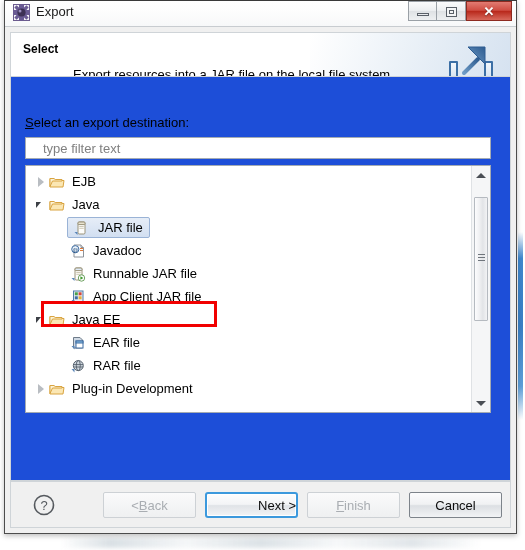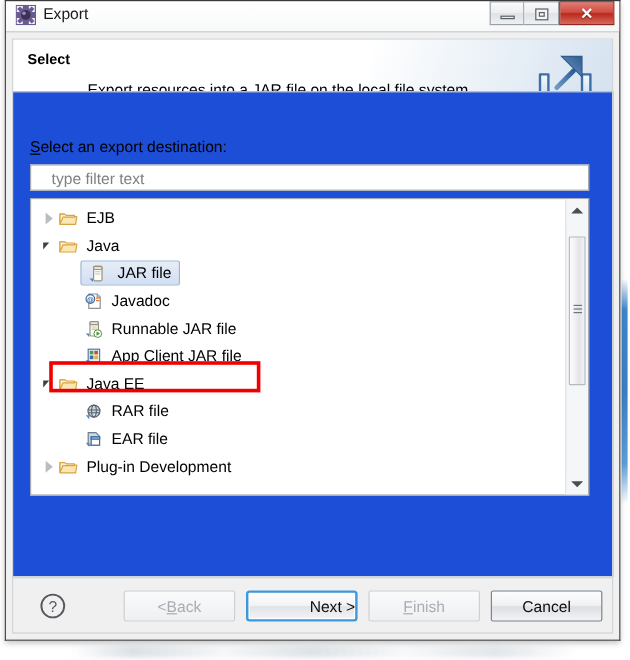--- a/index.html
+++ b/index.html
@@ -585,36 +585,36 @@
             <span class="twisty expanded"></span>
             <span class="row-icon"><svg width="16" height="16" viewBox="0 0 16 16">
                 <path d="M1 4.5 L1 13 L14 13 L15 6.5 L5.5 6.5 L4.2 4.5 Z" fill="#fbe7b4" stroke="#d9a441" stroke-width="1" stroke-linejoin="round"></path>
                 <path d="M1 4.5 L1 12.5 L3.5 7 L13 7 L13 5.5 L6.2 5.5 L5 4.5 Z" fill="#fdf3d6" stroke="#d9a441" stroke-width="1" stroke-linejoin="round"></path>
               </svg></span>
             <span class="row-label">Java EE</span>
           </div>
           <div class="tree-row child">
             <span class="twisty none"></span>
             <span class="row-icon"><svg width="16" height="16" viewBox="0 0 16 16">
+                <path d="M3.5 2.5 L3.5 13 L12.5 13 L12.5 5 L10 2.5 Z" fill="#cfd9e4" stroke="#6f7c8a" stroke-width="1" stroke-linejoin="round"></path>
+                <rect x="6" y="6" width="7" height="7" fill="#ffffff" stroke="#3f6da2" stroke-width="1"></rect>
+                <rect x="6" y="6" width="7" height="2" fill="#8cc2e8" stroke="#3f6da2" stroke-width="1"></rect>
+                <path d="M1.5 11 L4.5 11 L4.5 14.5 Z" fill="#5a86b8"></path>
+              </svg></span>
+            <span class="row-label">EAR file</span>
+          </div>
+          <div class="tree-row child">
+            <span class="twisty none"></span>
+            <span class="row-icon"><svg width="16" height="16" viewBox="0 0 16 16">
                 <circle cx="8.3" cy="7.6" r="5" fill="#cfd7df" stroke="#55606c" stroke-width="1"></circle>
                 <path d="M3.6 6.6 h9.4 M3.6 9 h9.4" stroke="#55606c" stroke-width="0.9"></path>
                 <ellipse cx="8.3" cy="7.6" rx="2" ry="5" fill="none" stroke="#55606c" stroke-width="0.9"></ellipse>
                 <path d="M1.5 11 L4.5 11 L4.5 14.5 Z" fill="#5a86b8"></path>
               </svg></span>
             <span class="row-label">RAR file</span>
-          </div>
-          <div class="tree-row child">
-            <span class="twisty none"></span>
-            <span class="row-icon"><svg width="16" height="16" viewBox="0 0 16 16">
-                <path d="M3.5 2.5 L3.5 13 L12.5 13 L12.5 5 L10 2.5 Z" fill="#cfd9e4" stroke="#6f7c8a" stroke-width="1" stroke-linejoin="round"></path>
-                <rect x="6" y="6" width="7" height="7" fill="#ffffff" stroke="#3f6da2" stroke-width="1"></rect>
-                <rect x="6" y="6" width="7" height="2" fill="#8cc2e8" stroke="#3f6da2" stroke-width="1"></rect>
-                <path d="M1.5 11 L4.5 11 L4.5 14.5 Z" fill="#5a86b8"></path>
-              </svg></span>
-            <span class="row-label">EAR file</span>
           </div>
           <div class="tree-row">
             <span class="twisty collapsed"></span>
             <span class="row-icon"><svg width="16" height="16" viewBox="0 0 16 16">
                 <path d="M1 4.5 L1 13 L14 13 L15 6.5 L5.5 6.5 L4.2 4.5 Z" fill="#fbe7b4" stroke="#d9a441" stroke-width="1" stroke-linejoin="round"></path>
                 <path d="M1 4.5 L1 12.5 L3.5 7 L13 7 L13 5.5 L6.2 5.5 L5 4.5 Z" fill="#fdf3d6" stroke="#d9a441" stroke-width="1" stroke-linejoin="round"></path>
               </svg></span>
             <span class="row-label">Plug-in Development</span>
           </div>
         </div>

